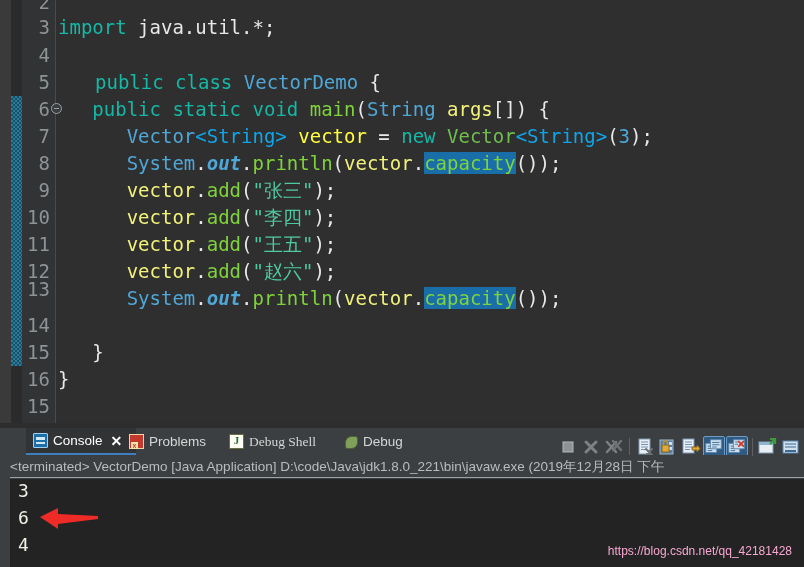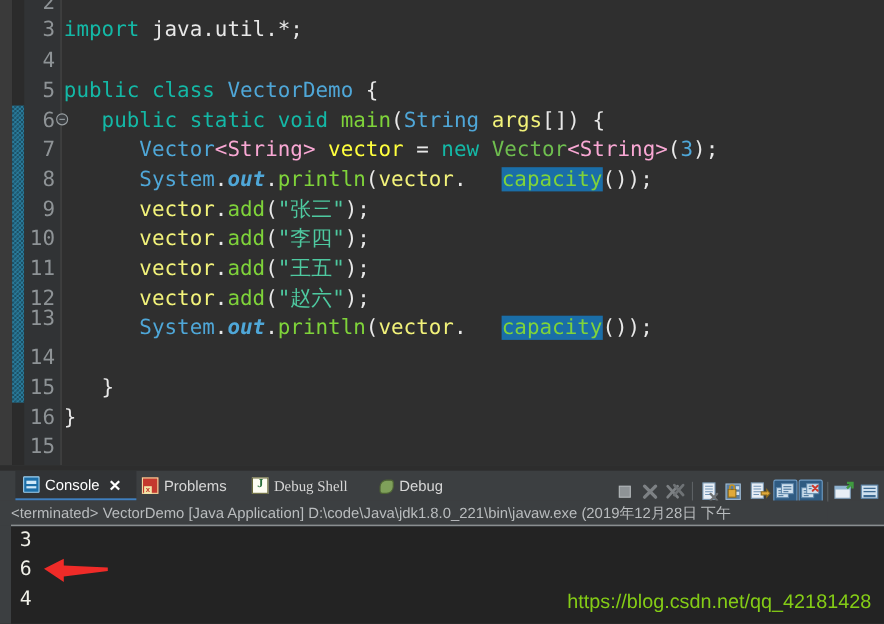--- a/index.html
+++ b/index.html
@@ -103,29 +103,29 @@
     position: absolute;
     left: 1.5px; top: 3.5px;
     width: 5px; height: 1.5px;
     background: #9aa0a3;
   }
 
   
   .kw      { color: #14b8a6; }          
   .type    { color: #4fa7d8; }          
   .type2   { color: #6fbf4f; }          
-  .gen     { color: #f9a8d4; }          
+  .gen     { color: #0ea5e9; }          
   .fld     { color: #7fd33a; }          
   .var     { color: #f2f27a; }          
   .varb    { color: #ffff3d; }          
   .str     { color: #4ec9a0; }          
   .num     { color: #4fa7d8; }          
   .punc    { color: #e8e8e8; }
   .ital    { color: #4fa7d8; font-style: italic; font-weight: bold; }
-  .hl      { background: #1a6ea8; color: #7fd33a; margin-left: 32px; }
+  .hl      { background: #1a6ea8; color: #7fd33a; }
   .plain   { color: #e8e8e8; }
   .dot     { color: #e8e8e8; }
 
   
   #console-panel {
     position: absolute;
     left: 0; top: 423px;
     width: 804px; height: 144px;
     background: #3c3f41;
   }
@@ -293,23 +293,23 @@
     color: #f0f0e8;
     font-family: "DejaVu Sans Mono", monospace;
     font-size: 18px;
     line-height: 27px;
     height: 27px;
   }
   .watermark {
     position: absolute;
     right: 12px;
     bottom: 9px;
-    color: #84cc16;
+    color: #f9a8d4;
     font-family: "Liberation Sans", sans-serif;
-    font-size: 18px;
+    font-size: 12px;
     white-space: nowrap;
   }
   .red-arrow {
     position: absolute;
     left: 38px;
     top: 506px;
     width: 62px;
     height: 26px;
     pointer-events: none;
   }
@@ -342,21 +342,21 @@
     <div class="ln" style="top:275px;">13</div>
     <div class="ln" style="top:311px;">14</div>
     <div class="ln" style="top:338px;">15</div>
     <div class="ln" style="top:365px;">16</div>
     <div class="ln" style="top:392px;">15</div>
 
     <div class="fold-marker" style="left:51px; top:103px;"></div>
 
     <div class="codeline" style="top:13px;"><span class="kw">import</span><span class="plain"> java</span><span class="dot">.</span><span class="plain">util</span><span class="dot">.</span><span class="plain">*;</span></div>
 
-    <div class="codeline" style="top:68px;"><span class="kw">public</span><span class="plain"> </span><span class="kw">class</span><span class="plain"> </span><span class="type">VectorDemo</span><span class="punc"> {</span></div>
+    <div class="codeline" style="top:68px;margin-left:37px;"><span class="kw">public</span><span class="plain"> </span><span class="kw">class</span><span class="plain"> </span><span class="type">VectorDemo</span><span class="punc"> {</span></div>
 
     <div class="codeline" style="top:95px;"><span class="plain">   </span><span class="kw">public</span><span class="plain"> </span><span class="kw">static</span><span class="plain"> </span><span class="kw">void</span><span class="plain"> </span><span class="fld">main</span><span class="punc">(</span><span class="type">String</span><span class="plain"> </span><span class="var">args</span><span class="punc">[]) {</span></div>
 
     <div class="codeline" style="top:122px;"><span class="plain">      </span><span class="type">Vector</span><span class="gen">&lt;String&gt;</span><span class="plain"> </span><span class="varb">vector</span><span class="punc"> = </span><span class="kw">new</span><span class="plain"> </span><span class="type2">Vector</span><span class="gen">&lt;String&gt;</span><span class="punc">(</span><span class="num">3</span><span class="punc">);</span></div>
 
     <div class="codeline" style="top:149px;"><span class="plain">      </span><span class="type">System</span><span class="dot">.</span><span class="ital">out</span><span class="dot">.</span><span class="fld">println</span><span class="punc">(</span><span class="var">vector</span><span class="dot">.</span><span class="hl">capacity</span><span class="punc">());</span></div>
 
     <div class="codeline" style="top:176px;"><span class="plain">      </span><span class="var">vector</span><span class="dot">.</span><span class="fld">add</span><span class="punc">(</span><span class="str">"张三"</span><span class="punc">);</span></div>
 
     <div class="codeline" style="top:203px;"><span class="plain">      </span><span class="var">vector</span><span class="dot">.</span><span class="fld">add</span><span class="punc">(</span><span class="str">"李四"</span><span class="punc">);</span></div>
@@ -374,21 +374,21 @@
 
   </div>
 </div>
 
 <div id="console-panel">
 
   <div class="panel-gap"></div>
 
   <div class="tabbar">
 
-    <div class="tab active" style="left:14px; width:110px;">
+    <div class="tab active" style="left:26px; width:110px;">
       <span class="tabicon icon-console"></span>
       <span>Console</span>
       <span class="close-x">✕</span>
     </div>
 
     <div class="tab" style="left:122px;">
       <span class="tabicon icon-problems"></span>
       <span>Problems</span>
     </div>
 

